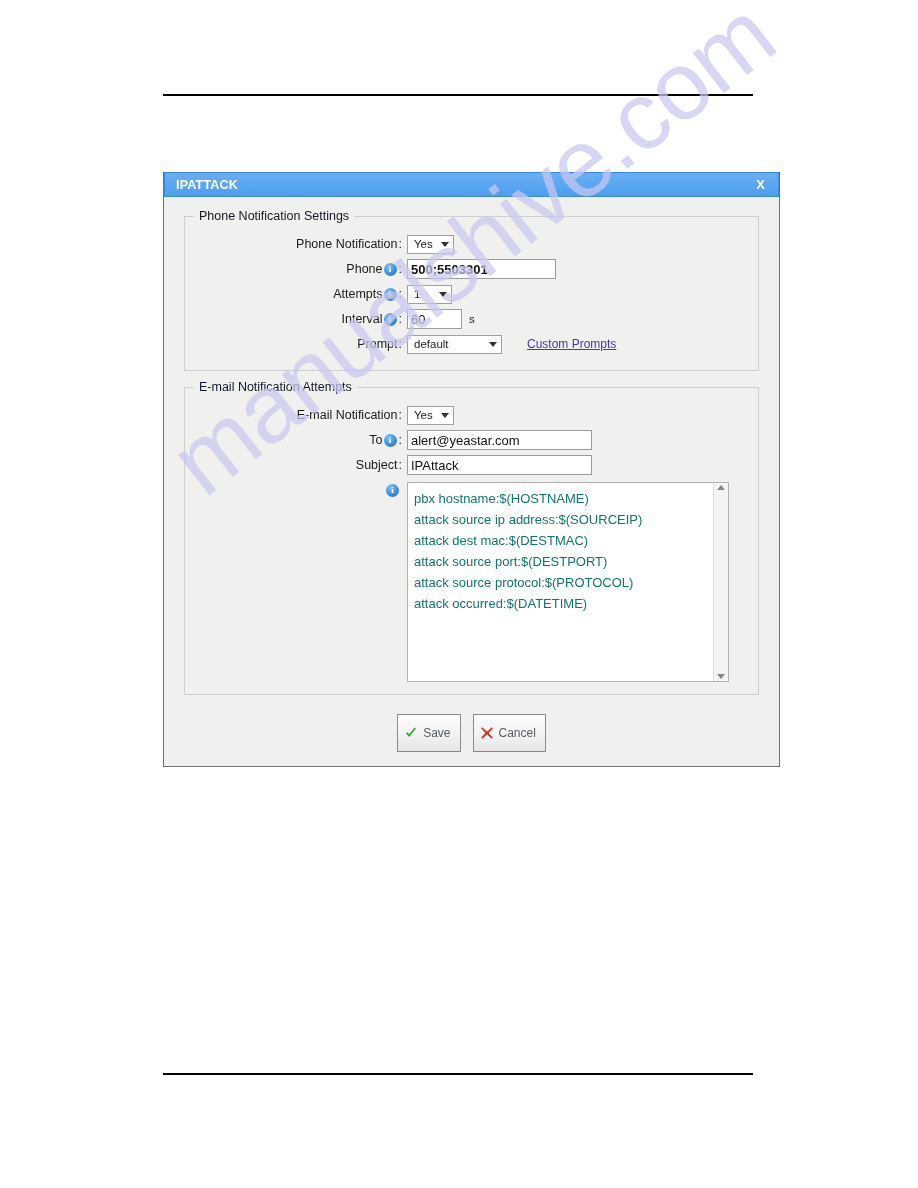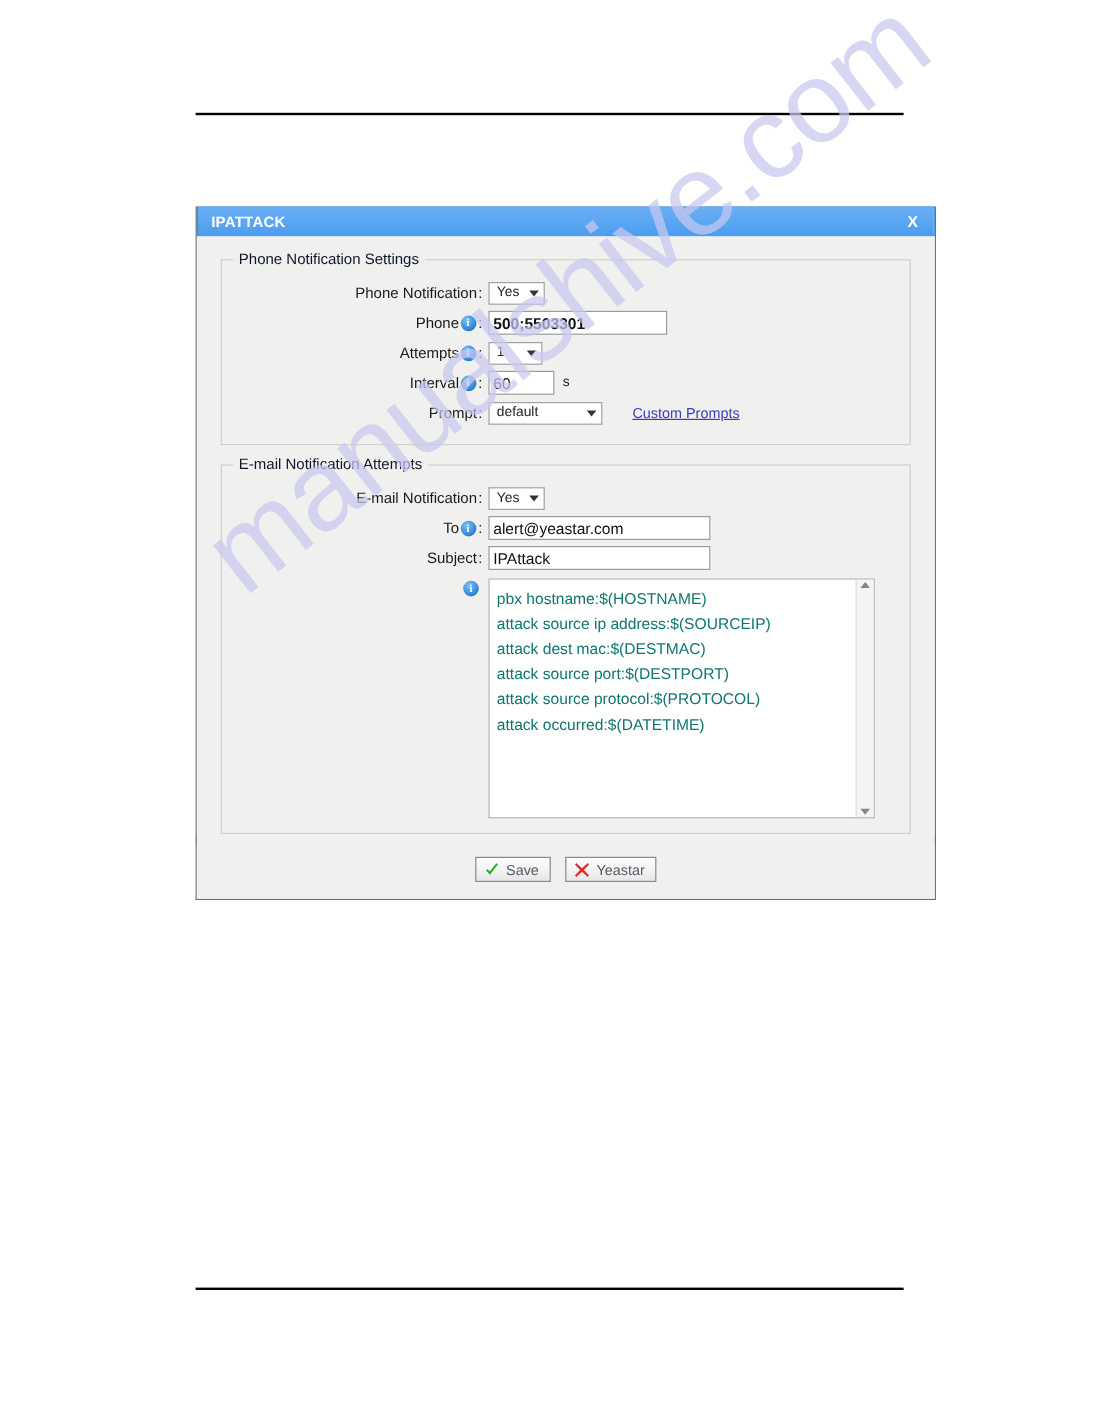--- a/index.html
+++ b/index.html
@@ -300,21 +300,21 @@
     display: flex;
     justify-content: center;
     gap: 12px;
     padding: 10px 0 14px 0;
     background: #f0f0ee;
   }
   .btn {
     display: inline-flex;
     align-items: center;
     gap: 5px;
-    height: 21px;
+    height: 38px;
     padding: 0 9px 0 6px;
     border: 1px solid #8a8a8a;
     background: linear-gradient(to bottom, #fdfdfd 0%, #f1f1f1 60%, #e6e6e6 100%);
     font-size: 12px;
     color: #555a63;
     cursor: pointer;
     box-sizing: border-box;
   }
   .btn svg { display: block; }
 </style>
@@ -448,20 +448,20 @@
     <div class="btn">
       <svg width="14" height="14" viewBox="0 0 14 14">
         <path d="M2 7.5 L5.3 11 L12 2.2 L10.6 1.4 L5.2 8.2 L3.1 6.1 Z" fill="#2aab2a"></path>
       </svg>
       <span>Save</span>
     </div>
     <div class="btn">
       <svg width="14" height="14" viewBox="0 0 14 14">
         <path d="M2.2 1.2 L7 5.6 L11.8 1.2 L12.8 2.6 L8.6 7 L12.8 11.4 L11.8 12.8 L7 8.4 L2.2 12.8 L1.2 11.4 L5.4 7 L1.2 2.6 Z" fill="#d8322a"></path>
       </svg>
-      <span>Yeastar</span>
+      <span>Cancel</span>
     </div>
   </div>
 </div>
 
 <div class="watermark">manualshive.com</div>
 
 <div class="footer-rule"></div>
 
 </body></html>

